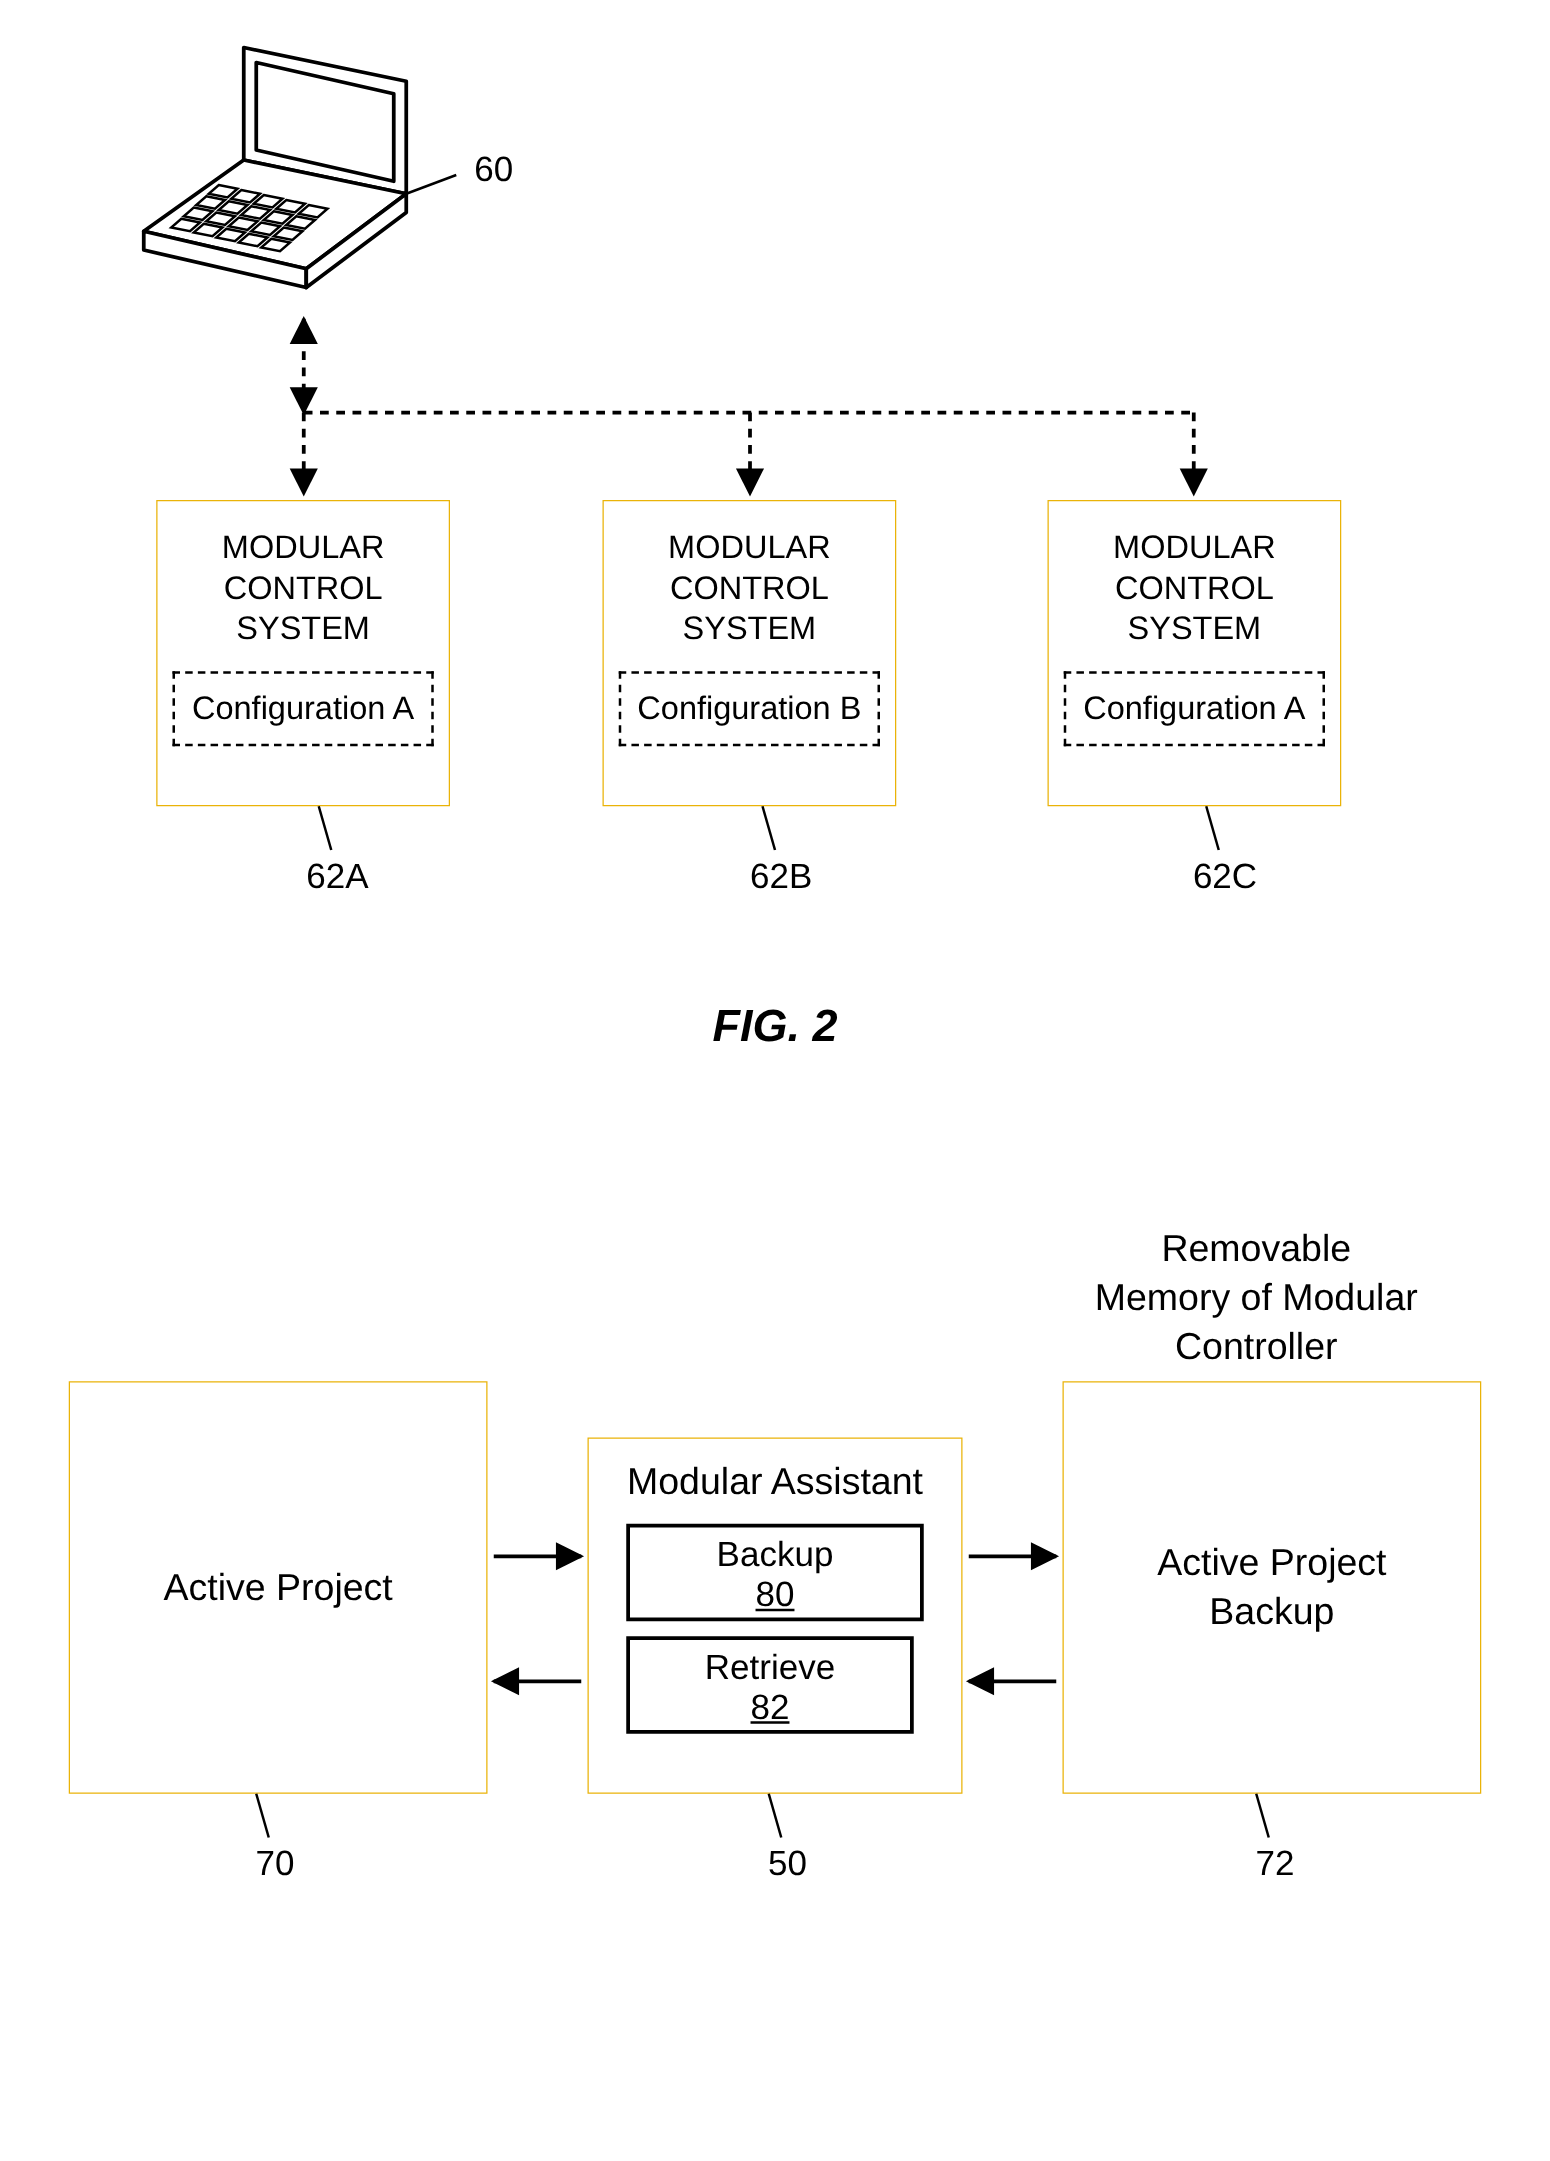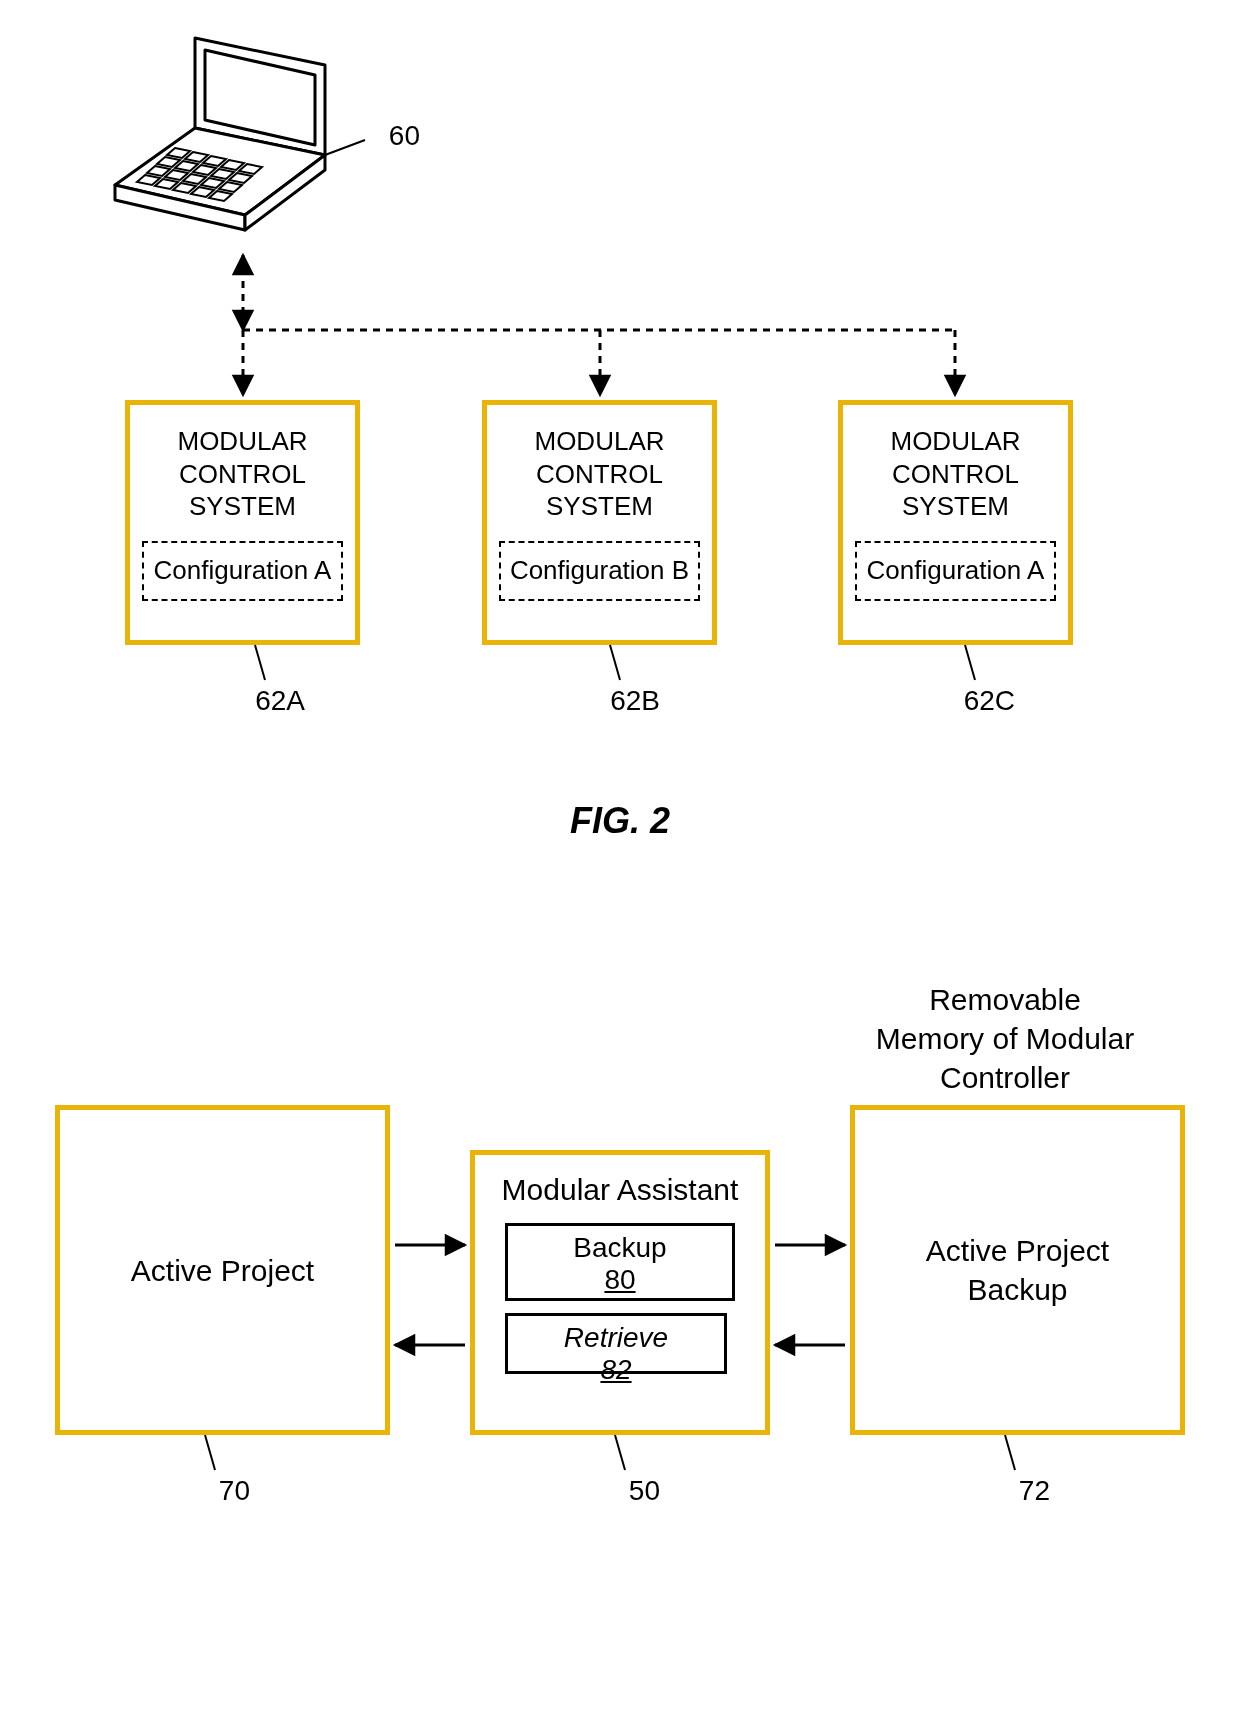--- a/index.html
+++ b/index.html
@@ -10,39 +10,39 @@
     color: #000000;
   }
   .canvas {
     position: relative;
     width: 1240px;
     height: 1729px;
     background: #ffffff;
   }
   .abs { position: absolute; }
   .solid-box {
-    border: 5px solid #eab308;
+    border: 1px solid #eab308;
     box-sizing: border-box;
   }
   .dashed-box {
     border: 2px dashed #000;
     box-sizing: border-box;
   }
   .title-text {
     text-align: center;
     font-size: 26px;
     line-height: 1.25;
   }
   .cfg-text {
     text-align: left;
     font-size: 26px;
   }
   .ref-text {
     font-size: 28px;
-    text-align: right;
+    text-align: center;
   }
   .fig-label {
     font-style: italic;
     font-weight: bold;
     font-size: 36px;
     text-align: center;
   }
   .block-title {
     font-size: 30px;
     text-align: center;
@@ -175,21 +175,21 @@
   <div class="abs solid-box" style="left:55px; top:1105px; width:335px; height:330px; display:flex; align-items:center; justify-content:center;">
     <span class="block-title">Active Project</span>
   </div>
 
   <div class="abs solid-box" style="left:470px; top:1150px; width:300px; height:285px;">
     <div class="block-title" style="margin-top:15px;">Modular Assistant</div>
     <div class="inner-box" style="margin:14px 30px 0 30px; height:78px;">
       <span>Backup</span><br>
       <span class="underline">80</span>
     </div>
-    <div class="inner-box" style="margin:12px 38px 0 30px; height:61px;font-style:italic;">
+    <div class="inner-box" style="margin:12px 38px 0 30px; height:78px;">
       <span>Retrieve</span><br>
       <span class="underline">82</span>
     </div>
   </div>
 
   <div class="abs solid-box" style="left:850px; top:1105px; width:335px; height:330px; display:flex; align-items:center; justify-content:center;">
     <span class="block-title" style="white-space:pre-line;">Active Project
 Backup</span>
   </div>
 

